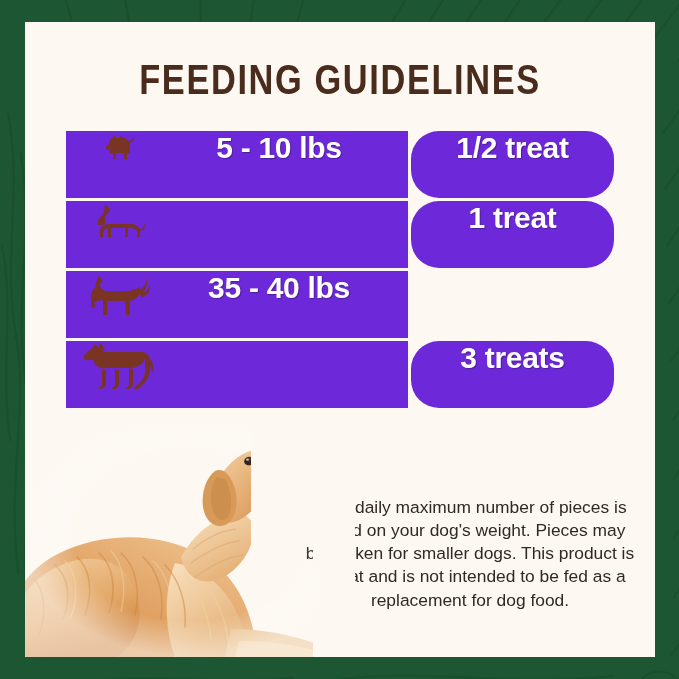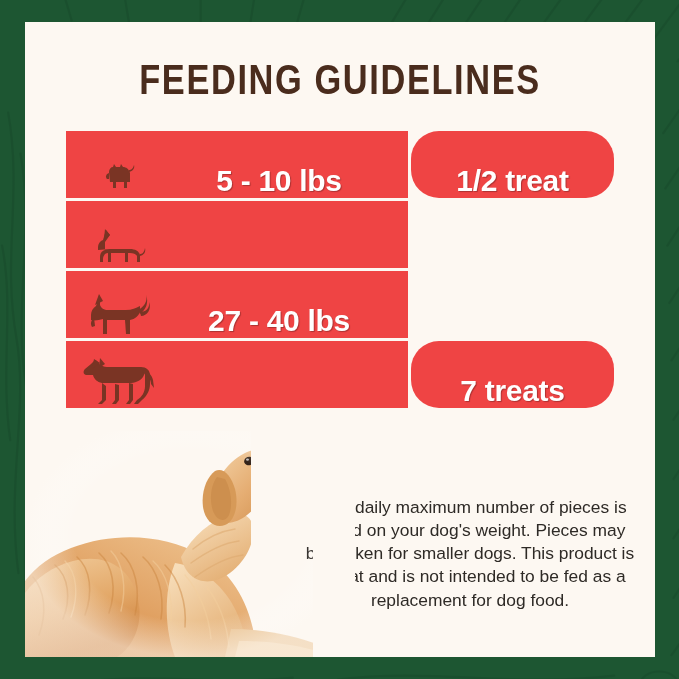--- a/index.html
+++ b/index.html
@@ -67,23 +67,23 @@
     display: flex;
     flex-direction: column;
     gap: 3px;
   }
   .trow {
     display: flex;
     gap: 3px;
     height: 67px;
   }
   .cell {
-    background: #ef4444;
+    background: #6d28d9;
     display: flex;
-    align-items: flex-end;
+    align-items: flex-start;
     box-sizing: border-box;
   }
   .cell-left {
     width: 342px;
     padding-left: 8px;
   }
   .cell-right {
     flex: 1;
     justify-content: center;
     border-radius: 28px;
@@ -217,41 +217,44 @@
                 <path d="M14 4 L11 14 C8 15, 6 18, 6 21 L6 24 C10 24, 14 23, 18 23
                          L38 23 C43 23, 47 25, 48 29 L48 36 L45 36 L45 30
                          C44 28, 41 27, 38 27 L36 27 L36 36 L33 36 L33 27
                          L19 27 L19 36 L16 36 L16 27 C13 27, 11 30, 11 33 L11 36
                          L8 36 L8 31 C8 27, 10 25, 13 24 L13 16 L18 9 Z"></path>
                 <path d="M13 3 L12 13 L18 9 Z"></path>
                 <path d="M48 30 C52 29, 54 26, 53 22 C52 27, 50 28, 48 28 Z"></path>
               </g>
             </svg>
           </span>
+        </div>
+        <div class="cell cell-right">
+          <span class="treat-text">1 treat</span>
         </div>
       </div>
 
       <div class="trow">
         <div class="cell cell-left">
           <span class="dog-icon">
             <svg width="68" height="48" viewBox="0 0 68 48" aria-hidden="true">
               <g fill="#7a3424">
                 <path d="M14 5 L10 16 C7 18, 5 21, 5 25 L5 30 C9 31, 13 30, 17 29
                          L17 44 L21 44 L21 30 L40 30 L40 44 L44 44 L44 30
                          C49 29, 53 26, 54 21 L54 16 C50 18, 46 20, 40 20
                          L22 20 C18 20, 15 18, 14 15 Z"></path>
                 <path d="M13 4 L9 15 L17 11 Z"></path>
                 <path d="M52 20 C58 17, 62 11, 60 5 C63 12, 60 20, 54 24 Z"></path>
                 <path d="M54 22 C60 22, 64 18, 63 12 C66 19, 61 26, 55 26 Z"></path>
                 <path d="M8 28 C5 30, 4 34, 6 37 L9 36 Z"></path>
                 <path d="M39 30 L44 30 L44 44 L40 44 Z"></path>
               </g>
             </svg>
           </span>
-          <span class="weight-text">27 - 40 lbs</span>
+          <span class="weight-text">35 - 40 lbs</span>
         </div>
       </div>
 
       <div class="trow">
         <div class="cell cell-left">
           <span class="dog-icon">
             <svg width="82" height="52" viewBox="0 0 82 52" aria-hidden="true">
               <g fill="#7a3424">
                 <path d="M16 4 L12 8 L6 13 C4 15, 4 18, 7 19 L14 19
                          C15 23, 18 26, 23 27 L50 27 C56 27, 61 25, 64 21
@@ -262,21 +265,21 @@
                 <path d="M21 2 L20 12 L26 8 Z"></path>
                 <path d="M23 27 L23 44 L19 48 L23 48 L27 44 L27 30 Z"></path>
                 <path d="M36 28 L36 44 L33 48 L37 48 L40 44 L40 29 Z"></path>
                 <path d="M50 27 L50 44 L47 48 L51 48 L54 44 L54 28 Z"></path>
                 <path d="M63 16 C68 18, 72 23, 72 28 L75 32 L74 24 C73 19, 69 15, 64 14 Z"></path>
               </g>
             </svg>
           </span>
         </div>
         <div class="cell cell-right">
-          <span class="treat-text">7 treats</span>
+          <span class="treat-text">3 treats</span>
         </div>
       </div>
 
     </div>
 
     <div class="disclaimer">*The daily maximum number of pieces is based on your dog's weight. Pieces may be broken for smaller dogs. This product is a treat and is not intended to be fed as a replacement for dog food.</div>
 
     <div class="dog-photo">
       <svg width="330" height="242" viewBox="0 0 330 242" aria-hidden="true">
         <defs>

